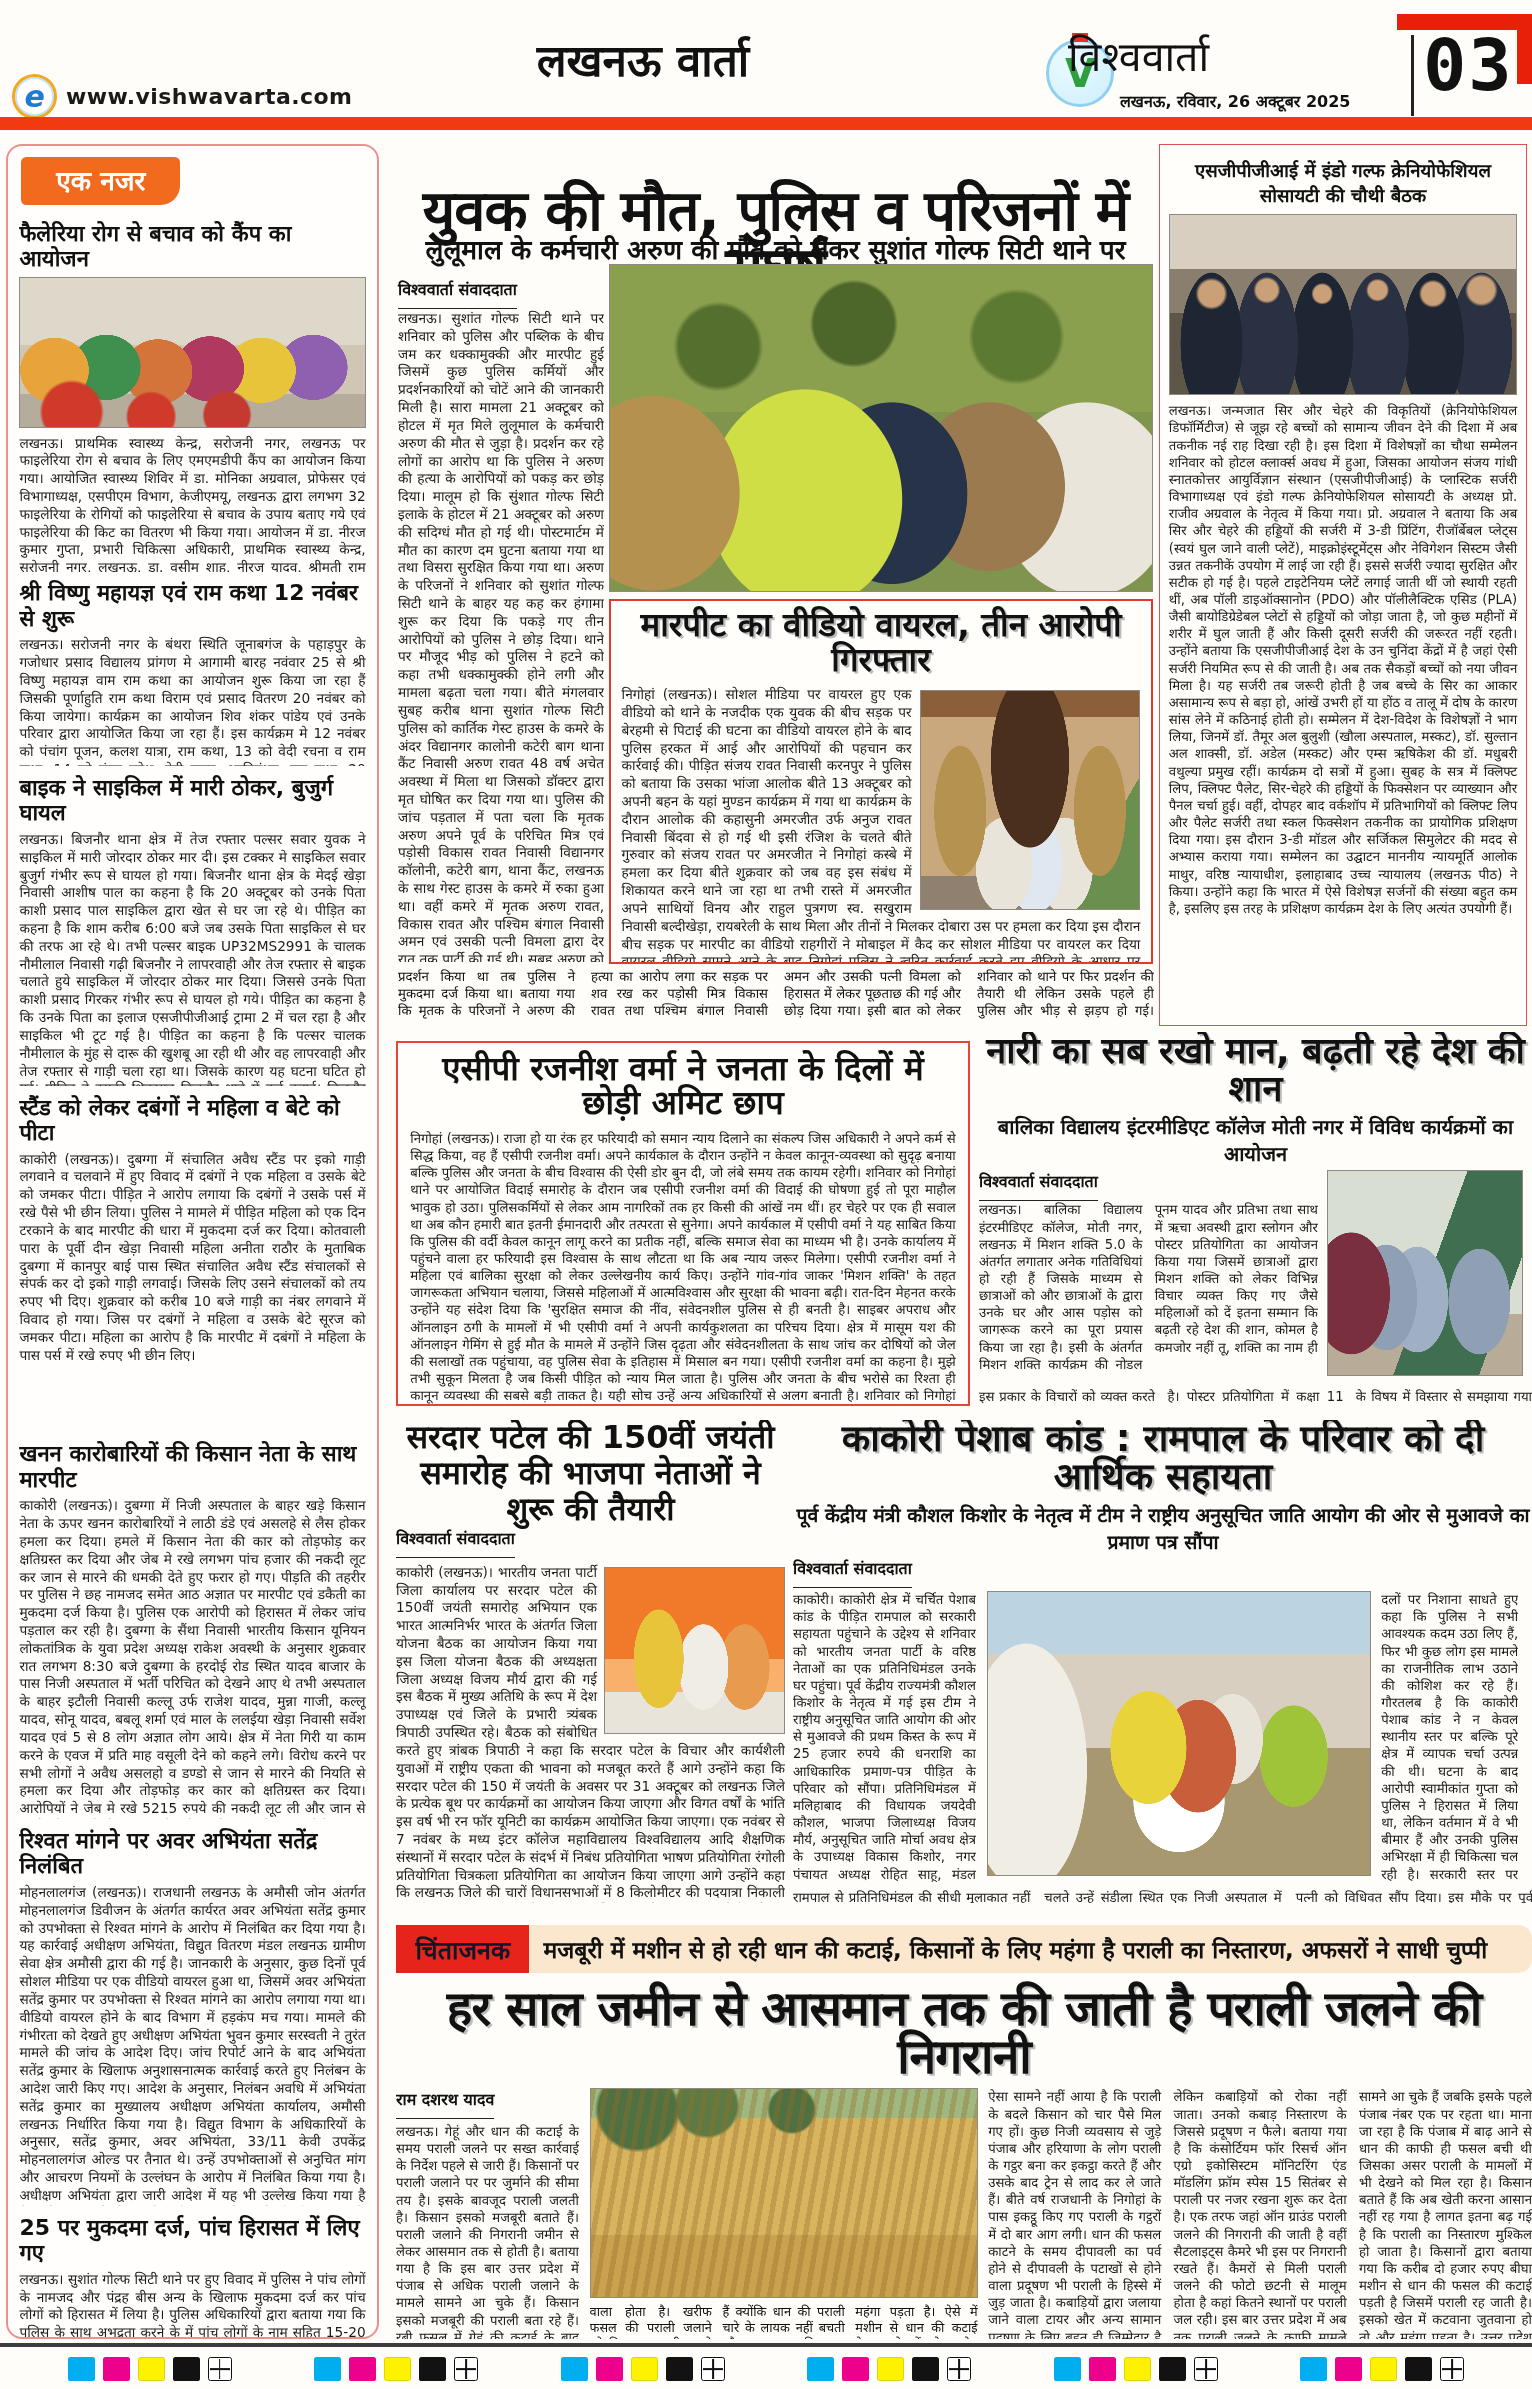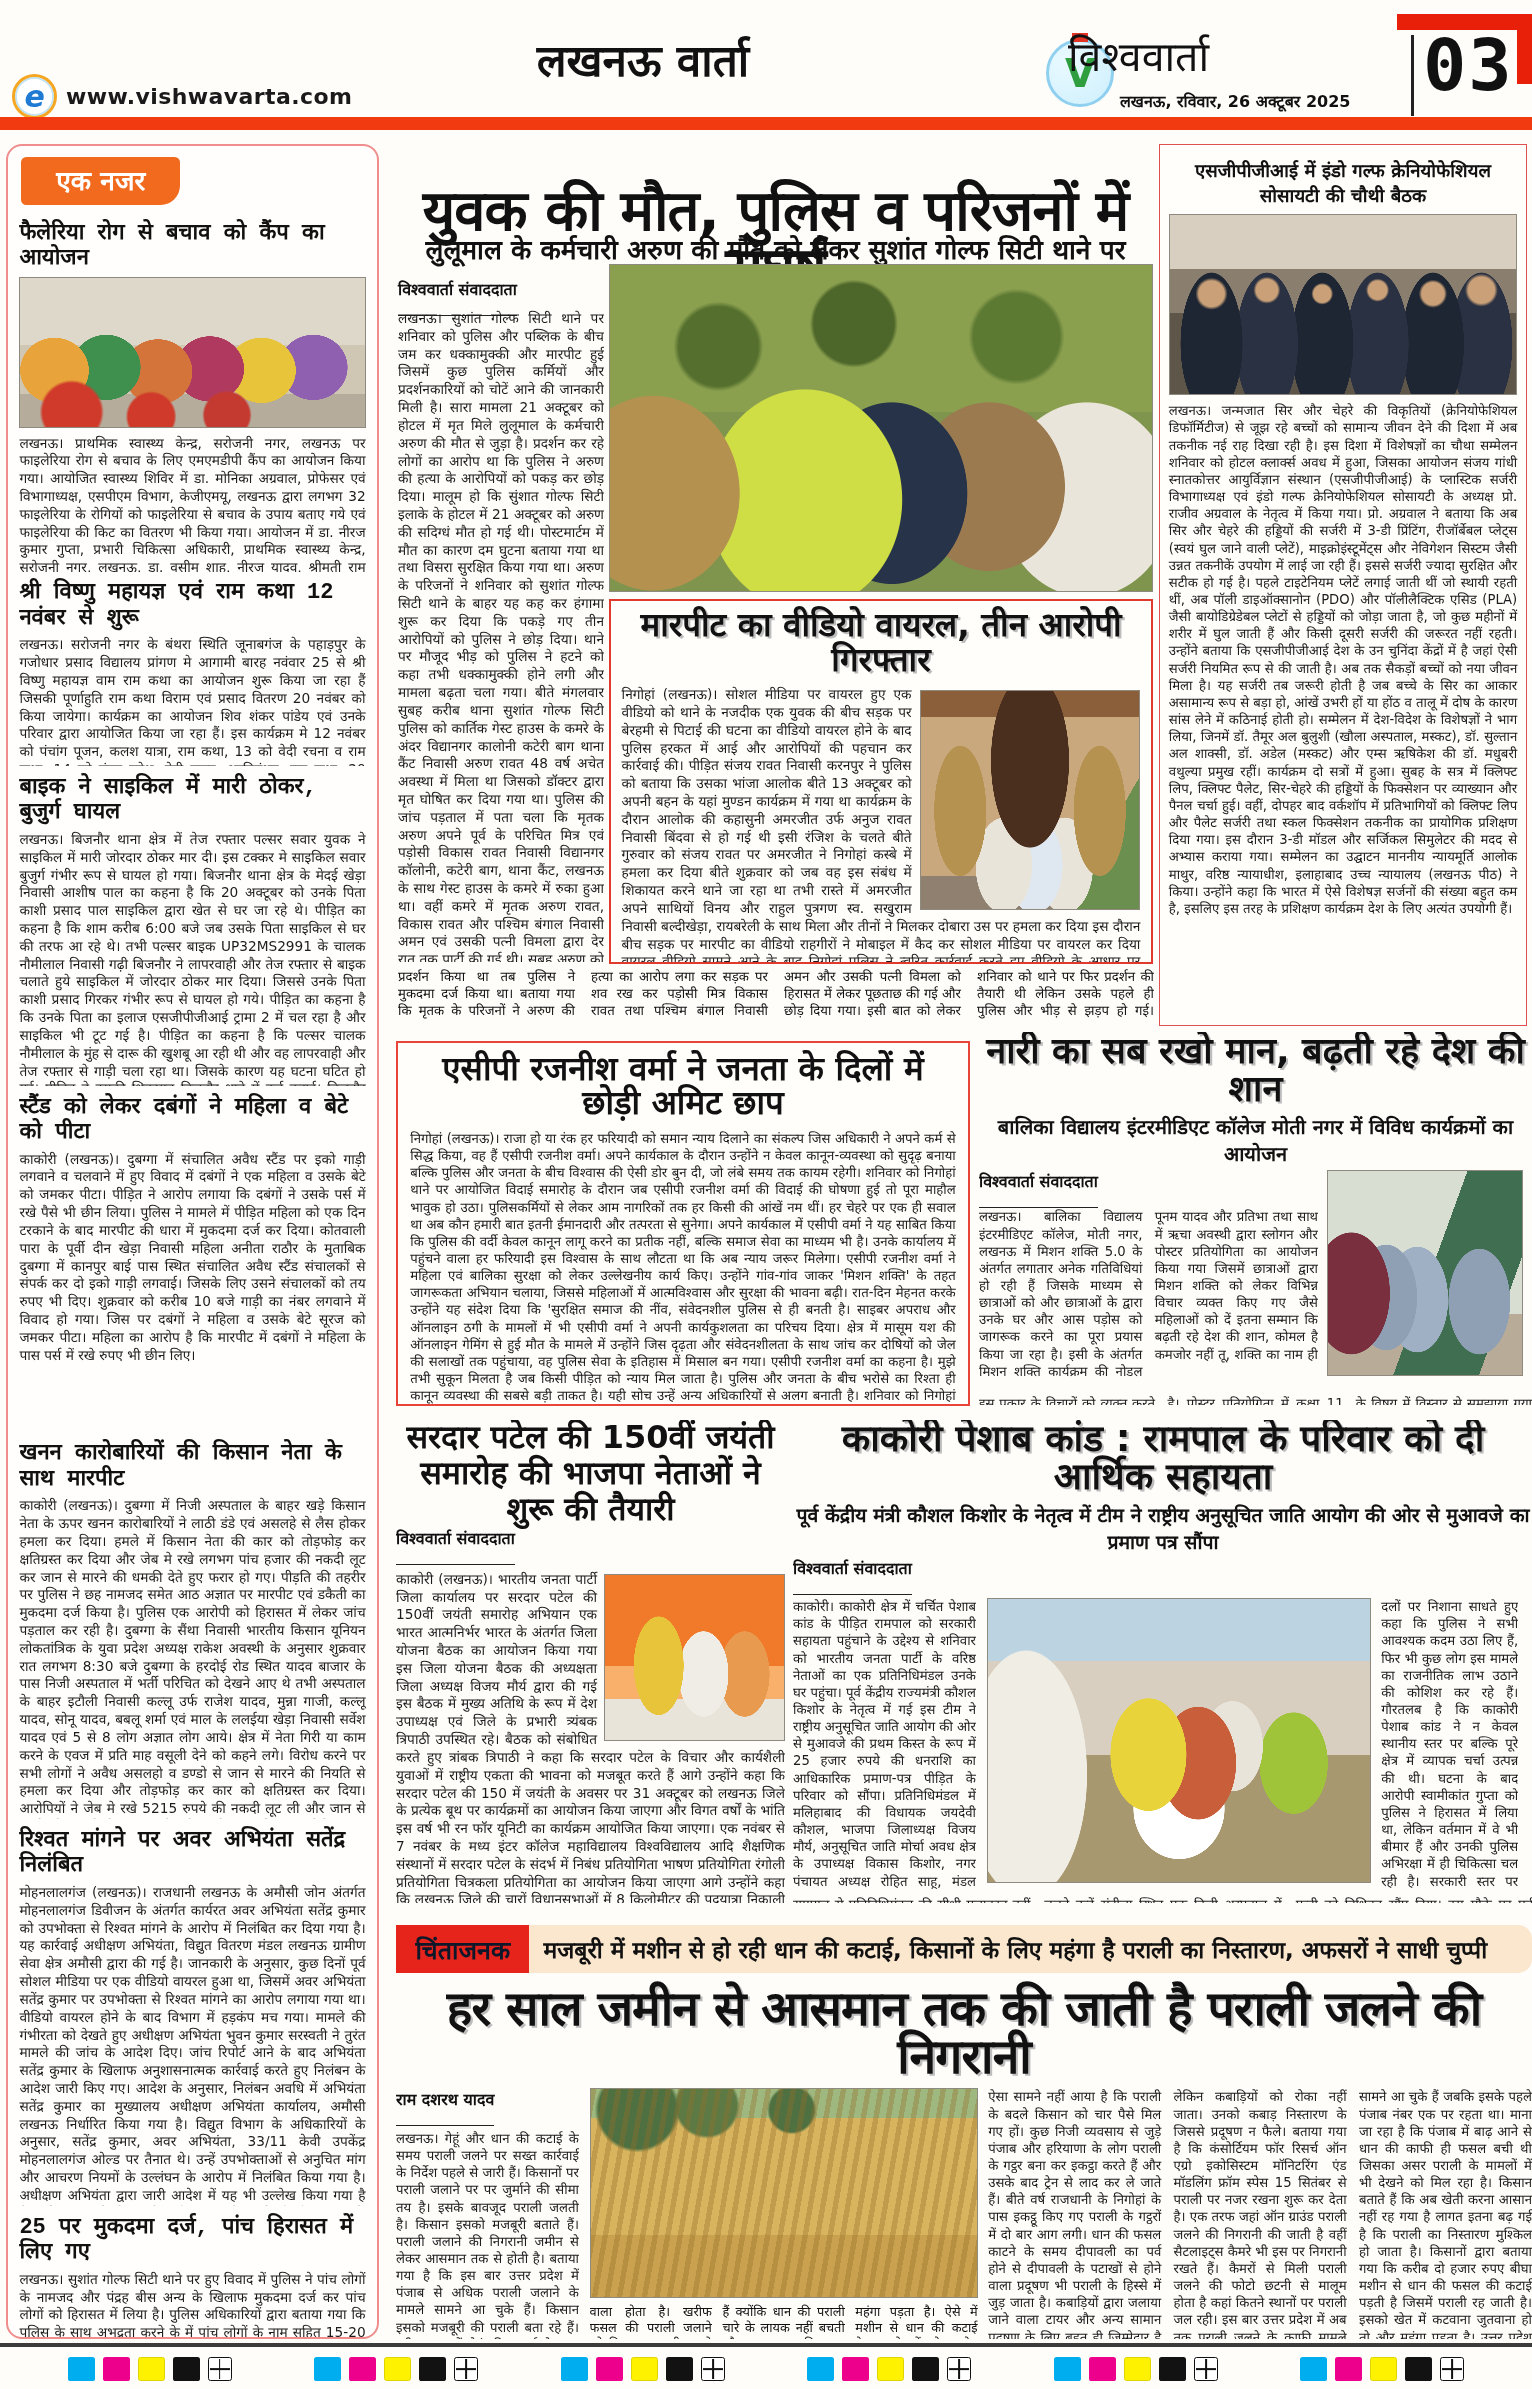--- a/index.html
+++ b/index.html
@@ -14,27 +14,27 @@
   .logo-flag{position:absolute;top:-8.8px;left:23px;width:16px;height:8.8px;background:#e23324;}
   .brand{position:absolute;left:1068px;top:37px;font-size:41px;font-weight:400;line-height:1;}
   .dateline{position:absolute;left:1120px;top:90px;font-size:16px;font-weight:700;}
   .pg-rule{position:absolute;left:1411px;top:35px;width:2.6px;height:81px;background:#222;}
   .pg-num{position:absolute;left:1423px;top:23px;font-size:72px;font-weight:700;letter-spacing:1.8px;font-family:"DejaVu Sans Mono","Liberation Mono",monospace;}
   .corner-h{position:absolute;left:1397px;top:14px;width:136px;height:16px;background:#e8200a;}
   .corner-v{position:absolute;left:1517px;top:14px;width:16px;height:70px;background:#e8200a;}
   .topbar{position:absolute;left:0;top:117px;width:1532px;height:13.2px;background:#f23a10;}
   
   .body{font-size:13.7px;line-height:1.3;text-align:justify;color:#1b1b1b;}
-  .byline{font-size:16px;font-weight:800;border-bottom:1.8px solid #222;display:inline-block;padding-bottom:15px;}
+  .byline{font-size:16px;font-weight:800;border-bottom:1.8px solid #222;display:inline-block;padding-bottom:8px;}
   .photo{box-sizing:border-box;border:0.9px solid #8f8a80;}
   .shadowed{text-shadow:2.2px 2.2px 0 #bdbdbd;}
   
   .sidebar{position:absolute;left:6px;top:144px;width:373px;height:2195px;border:2.6px solid #f08d8d;border-radius:16px;padding:10.6px 11.4px;box-sizing:border-box;overflow:hidden;background:#fffefc;}
   .ek{display:inline-block;background:#f26a1e;color:#fff;font-size:26.4px;font-weight:900;padding:5.3px 35px 7px;border-radius:5.3px 5.3px 19.4px 5.3px;margin:0 0 7px 1.8px;}
-  .sb-h{font-size:22px;font-weight:900;line-height:1.15;margin:8.8px 0 5.3px;font-family:Liberation Mono, monospace;}
+  .sb-h{font-size:22px;font-weight:900;line-height:1.15;margin:8.8px 0 5.3px;}
   .sb-b{font-size:13.7px;line-height:1.3;text-align:justify;color:#1c1c1c;overflow:hidden;}
   .b1{height:137px}.b2{height:130px}.b3{height:255px}.b4{height:282px}.b5{height:322px}.b6{height:322px}.b7{height:181px}
   .ph-camp{width:100%;height:151px;margin:3.5px 0 7px;background:
     radial-gradient(circle at 15% 90%,#cf3a2a 0 9%,transparent 10%),
     radial-gradient(circle at 38% 93%,#cf3a2a 0 9%,transparent 10%),
     radial-gradient(circle at 60% 92%,#c43a30 0 9%,transparent 10%),
     radial-gradient(ellipse 10% 22% at 10% 62%,#e8a43a 0 99%,transparent),
     radial-gradient(ellipse 10% 22% at 25% 60%,#3f8f4f 0 99%,transparent),
     radial-gradient(ellipse 10% 22% at 40% 63%,#d4743a 0 99%,transparent),
     radial-gradient(ellipse 10% 22% at 55% 61%,#b03a5f 0 99%,transparent),

